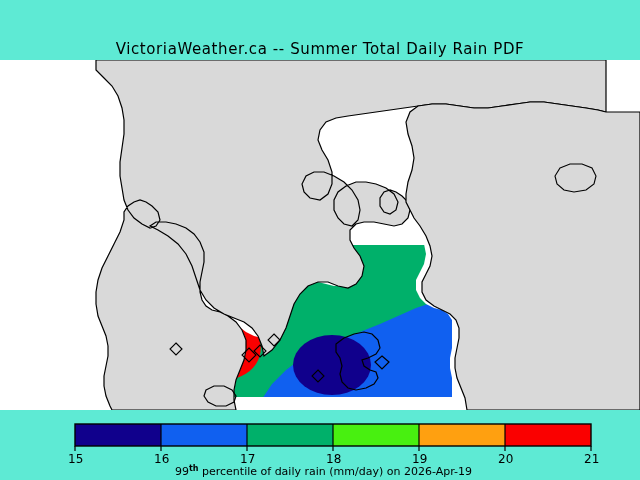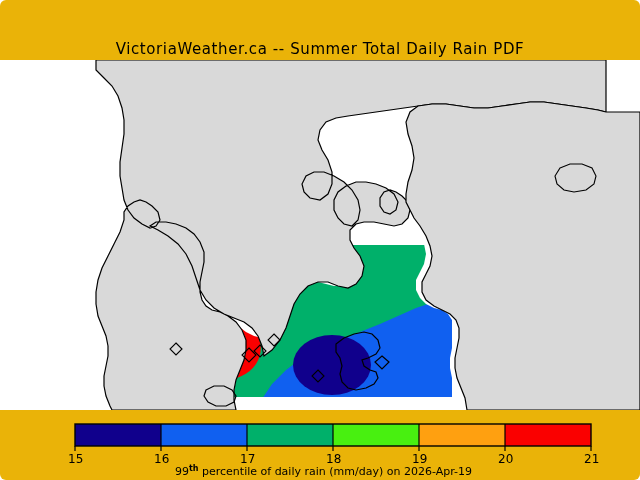--- a/index.html
+++ b/index.html
@@ -11,22 +11,21 @@
     width: 640px;
     height: 480px;
     position: relative;
     overflow: hidden;
     font-family: "DejaVu Sans", sans-serif;
   }
   #app {
     position: absolute;
     left: 0; top: 0;
     width: 640px; height: 480px;
-    background: #eab308;
-    border-radius: 6px;
+    background: #5eead4;
   }
   #title {
     position: absolute;
     left: 0; top: 40px;
     width: 640px;
     text-align: center;
     font-family: "DejaVu Sans", sans-serif;
     font-size: 15px;
     letter-spacing: 0.6px;
     color: #000000;

